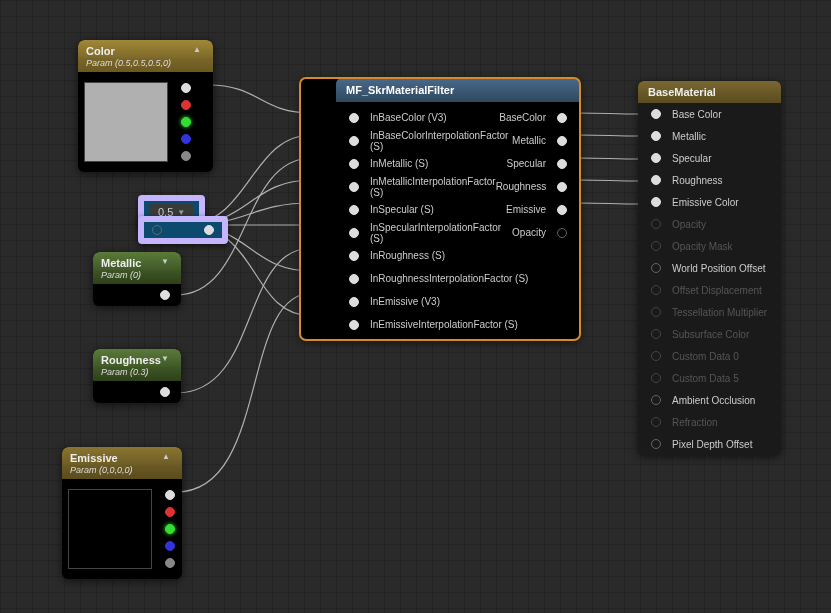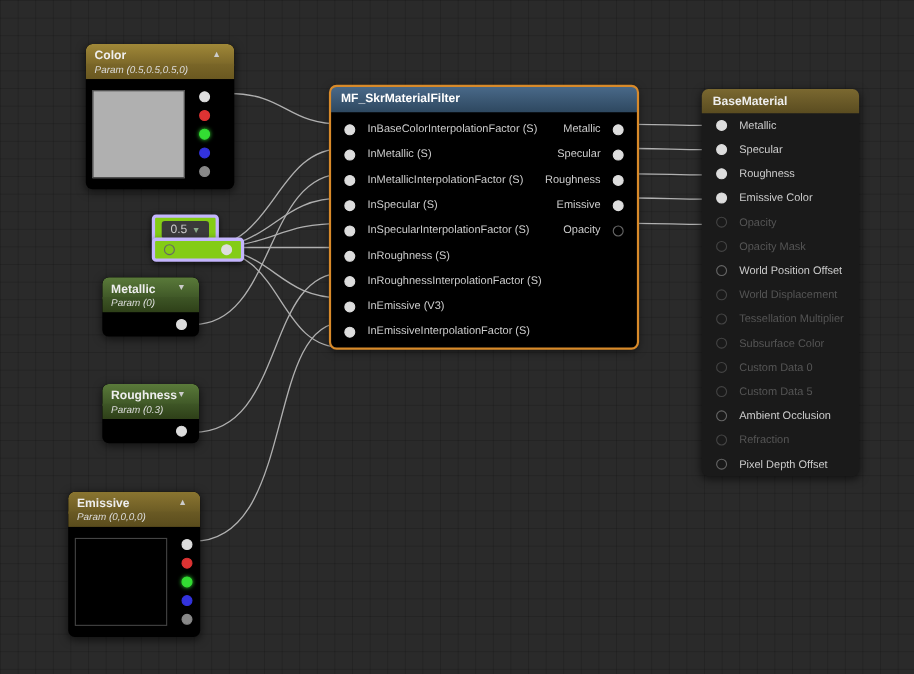--- a/index.html
+++ b/index.html
@@ -93,25 +93,26 @@
   .pin.grey { background: #888; border-color: #888; }
   .pin.dim { border-color: #555; }
   .arrow-btn {
     width: 12px; height: 12px;
     font-size: 8px;
     color: #ccc;
   }
   .selected {
     outline: 2px solid #d88a2a;
     outline-offset: -1px;
+    padding-left: 36px;
   }
   .const-node {
     position: absolute;
-    background: #84cc16;
-    border: 3px solid #c4b5fd;
+    background: #0c4a6e;
+    border: 6px solid #c4b5fd;
     border-radius: 4px;
     padding: 3px 6px;
     display: flex;
     gap: 6px;
     align-items: center;
     z-index: 2;
     box-shadow: 0 2px 6px rgba(0,0,0,0.6);
   }
   .mf-header {
     background: linear-gradient(to bottom, #4a6a8a, #2e4860);
@@ -273,20 +274,30 @@
 </div>
 
 <div class="node selected" style="left:300px; top:78px; width:280px;">
   <div class="mf-header">
     <span>MF_SkrMaterialFilter</span>
   </div>
   <div class="mf-body">
     <div class="mf-row">
       <div class="mf-left">
           <span class="pin white"></span>
+          <span>InBaseColor (V3)</span>
+        </div>
+      <div class="mf-right">
+          <span>BaseColor</span>
+          <span class="pin white"></span>
+        </div>
+    </div>
+    <div class="mf-row">
+      <div class="mf-left">
+          <span class="pin white"></span>
           <span>InBaseColorInterpolationFactor (S)</span>
         </div>
       <div class="mf-right">
           <span>Metallic</span>
           <span class="pin white"></span>
         </div>
     </div>
     <div class="mf-row">
       <div class="mf-left">
           <span class="pin white"></span>
@@ -358,20 +369,24 @@
   </div>
 </div>
 
 <div class="result-node" style="left:638px; top:81px;">
   <div class="result-header">
     <span>BaseMaterial</span>
   </div>
   <div id="result-pins">
       <div class="result-row">
         <span class="pin white"></span>
+        <span>Base Color</span>
+      </div>
+      <div class="result-row">
+        <span class="pin white"></span>
         <span>Metallic</span>
       </div>
       <div class="result-row">
         <span class="pin white"></span>
         <span>Specular</span>
       </div>
       <div class="result-row">
         <span class="pin white"></span>
         <span>Roughness</span>
       </div>
@@ -386,21 +401,21 @@
       <div class="result-row disabled">
         <span class="pin hollow dim"></span>
         <span>Opacity Mask</span>
       </div>
       <div class="result-row">
         <span class="pin hollow"></span>
         <span>World Position Offset</span>
       </div>
       <div class="result-row disabled">
         <span class="pin hollow dim"></span>
-        <span>World Displacement</span>
+        <span>Offset Displacement</span>
       </div>
       <div class="result-row disabled">
         <span class="pin hollow dim"></span>
         <span>Tessellation Multiplier</span>
       </div>
       <div class="result-row disabled">
         <span class="pin hollow dim"></span>
         <span>Subsurface Color</span>
       </div>
       <div class="result-row disabled">

